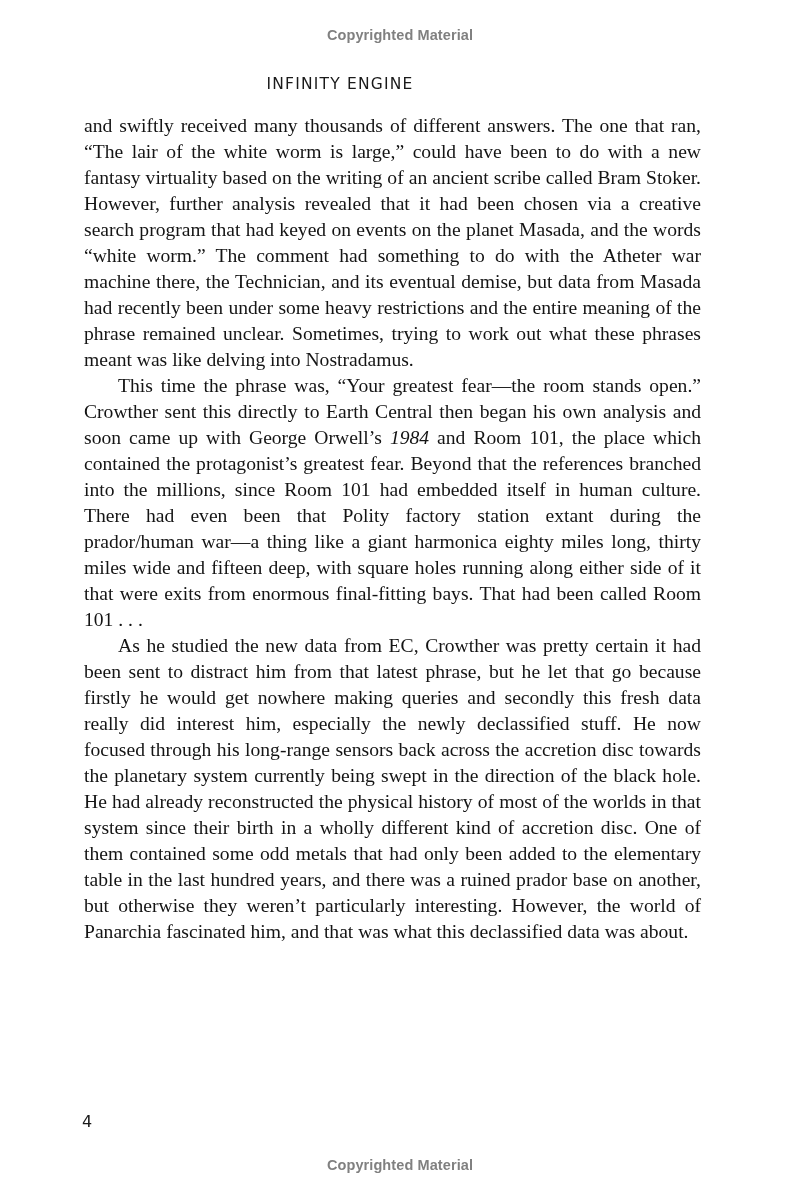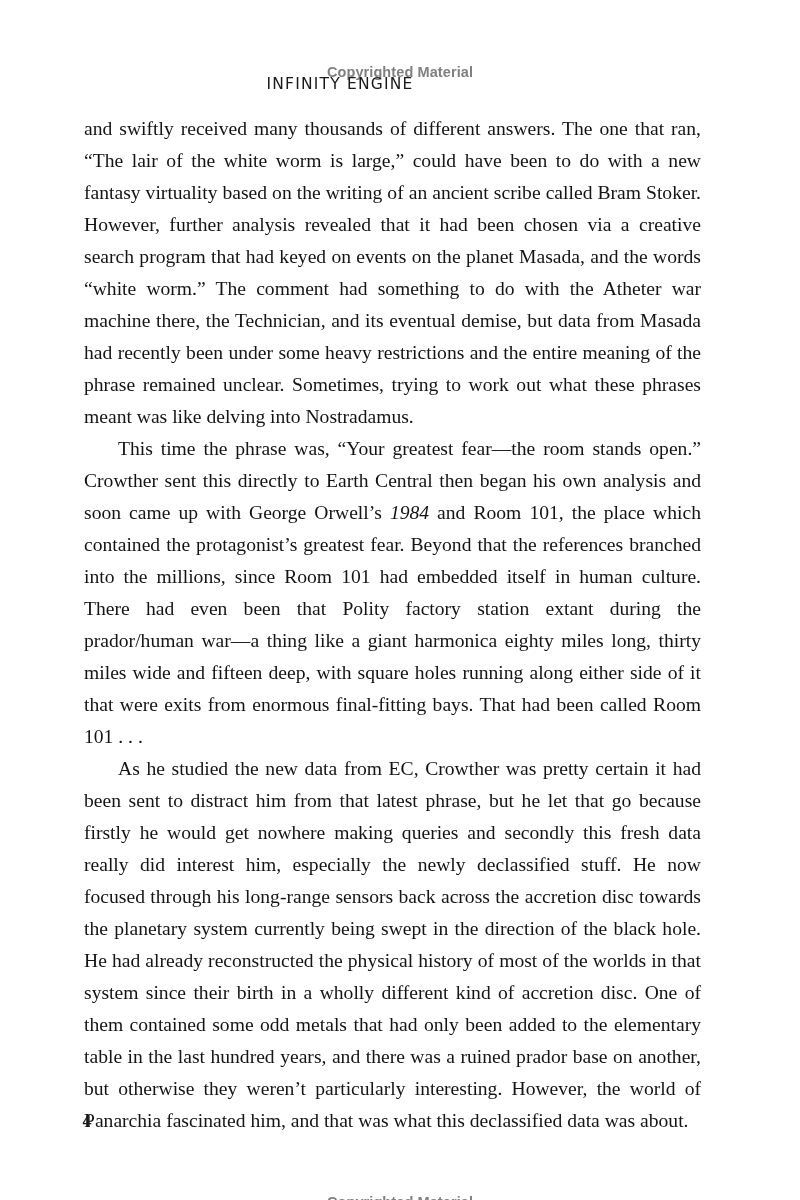--- a/index.html
+++ b/index.html
@@ -16,21 +16,20 @@
     .watermark {
       position: absolute;
       left: 0;
       width: 800px;
       text-align: center;
       font-family: "Liberation Sans", sans-serif;
       font-weight: bold;
       font-size: 14.5px;
       color: #808080;
       letter-spacing: 0.1px;
-      margin-top: 37px;
     }
     .watermark.top { top: 27px; }
     .watermark.bottom { top: 1157px; }
     .running-head {
       position: absolute;
       top: 75px;
       left: 0;
       width: 680px;
       text-align: center;
       font-family: "DejaVu Sans", sans-serif;
@@ -38,21 +37,21 @@
       letter-spacing: 1.2px;
       color: #1a1a1a;
     }
     .body-text {
       position: absolute;
       top: 113px;
       left: 84px;
       width: 617px;
       font-family: "Liberation Serif", serif;
       font-size: 19.6px;
-      line-height: 32px;
+      line-height: 26px;
       color: #141414;
       text-align: justify;
       hyphens: manual;
     }
     .body-text p {
       margin: 0;
     }
     .body-text p.indent {
       text-indent: 34px;
     }

